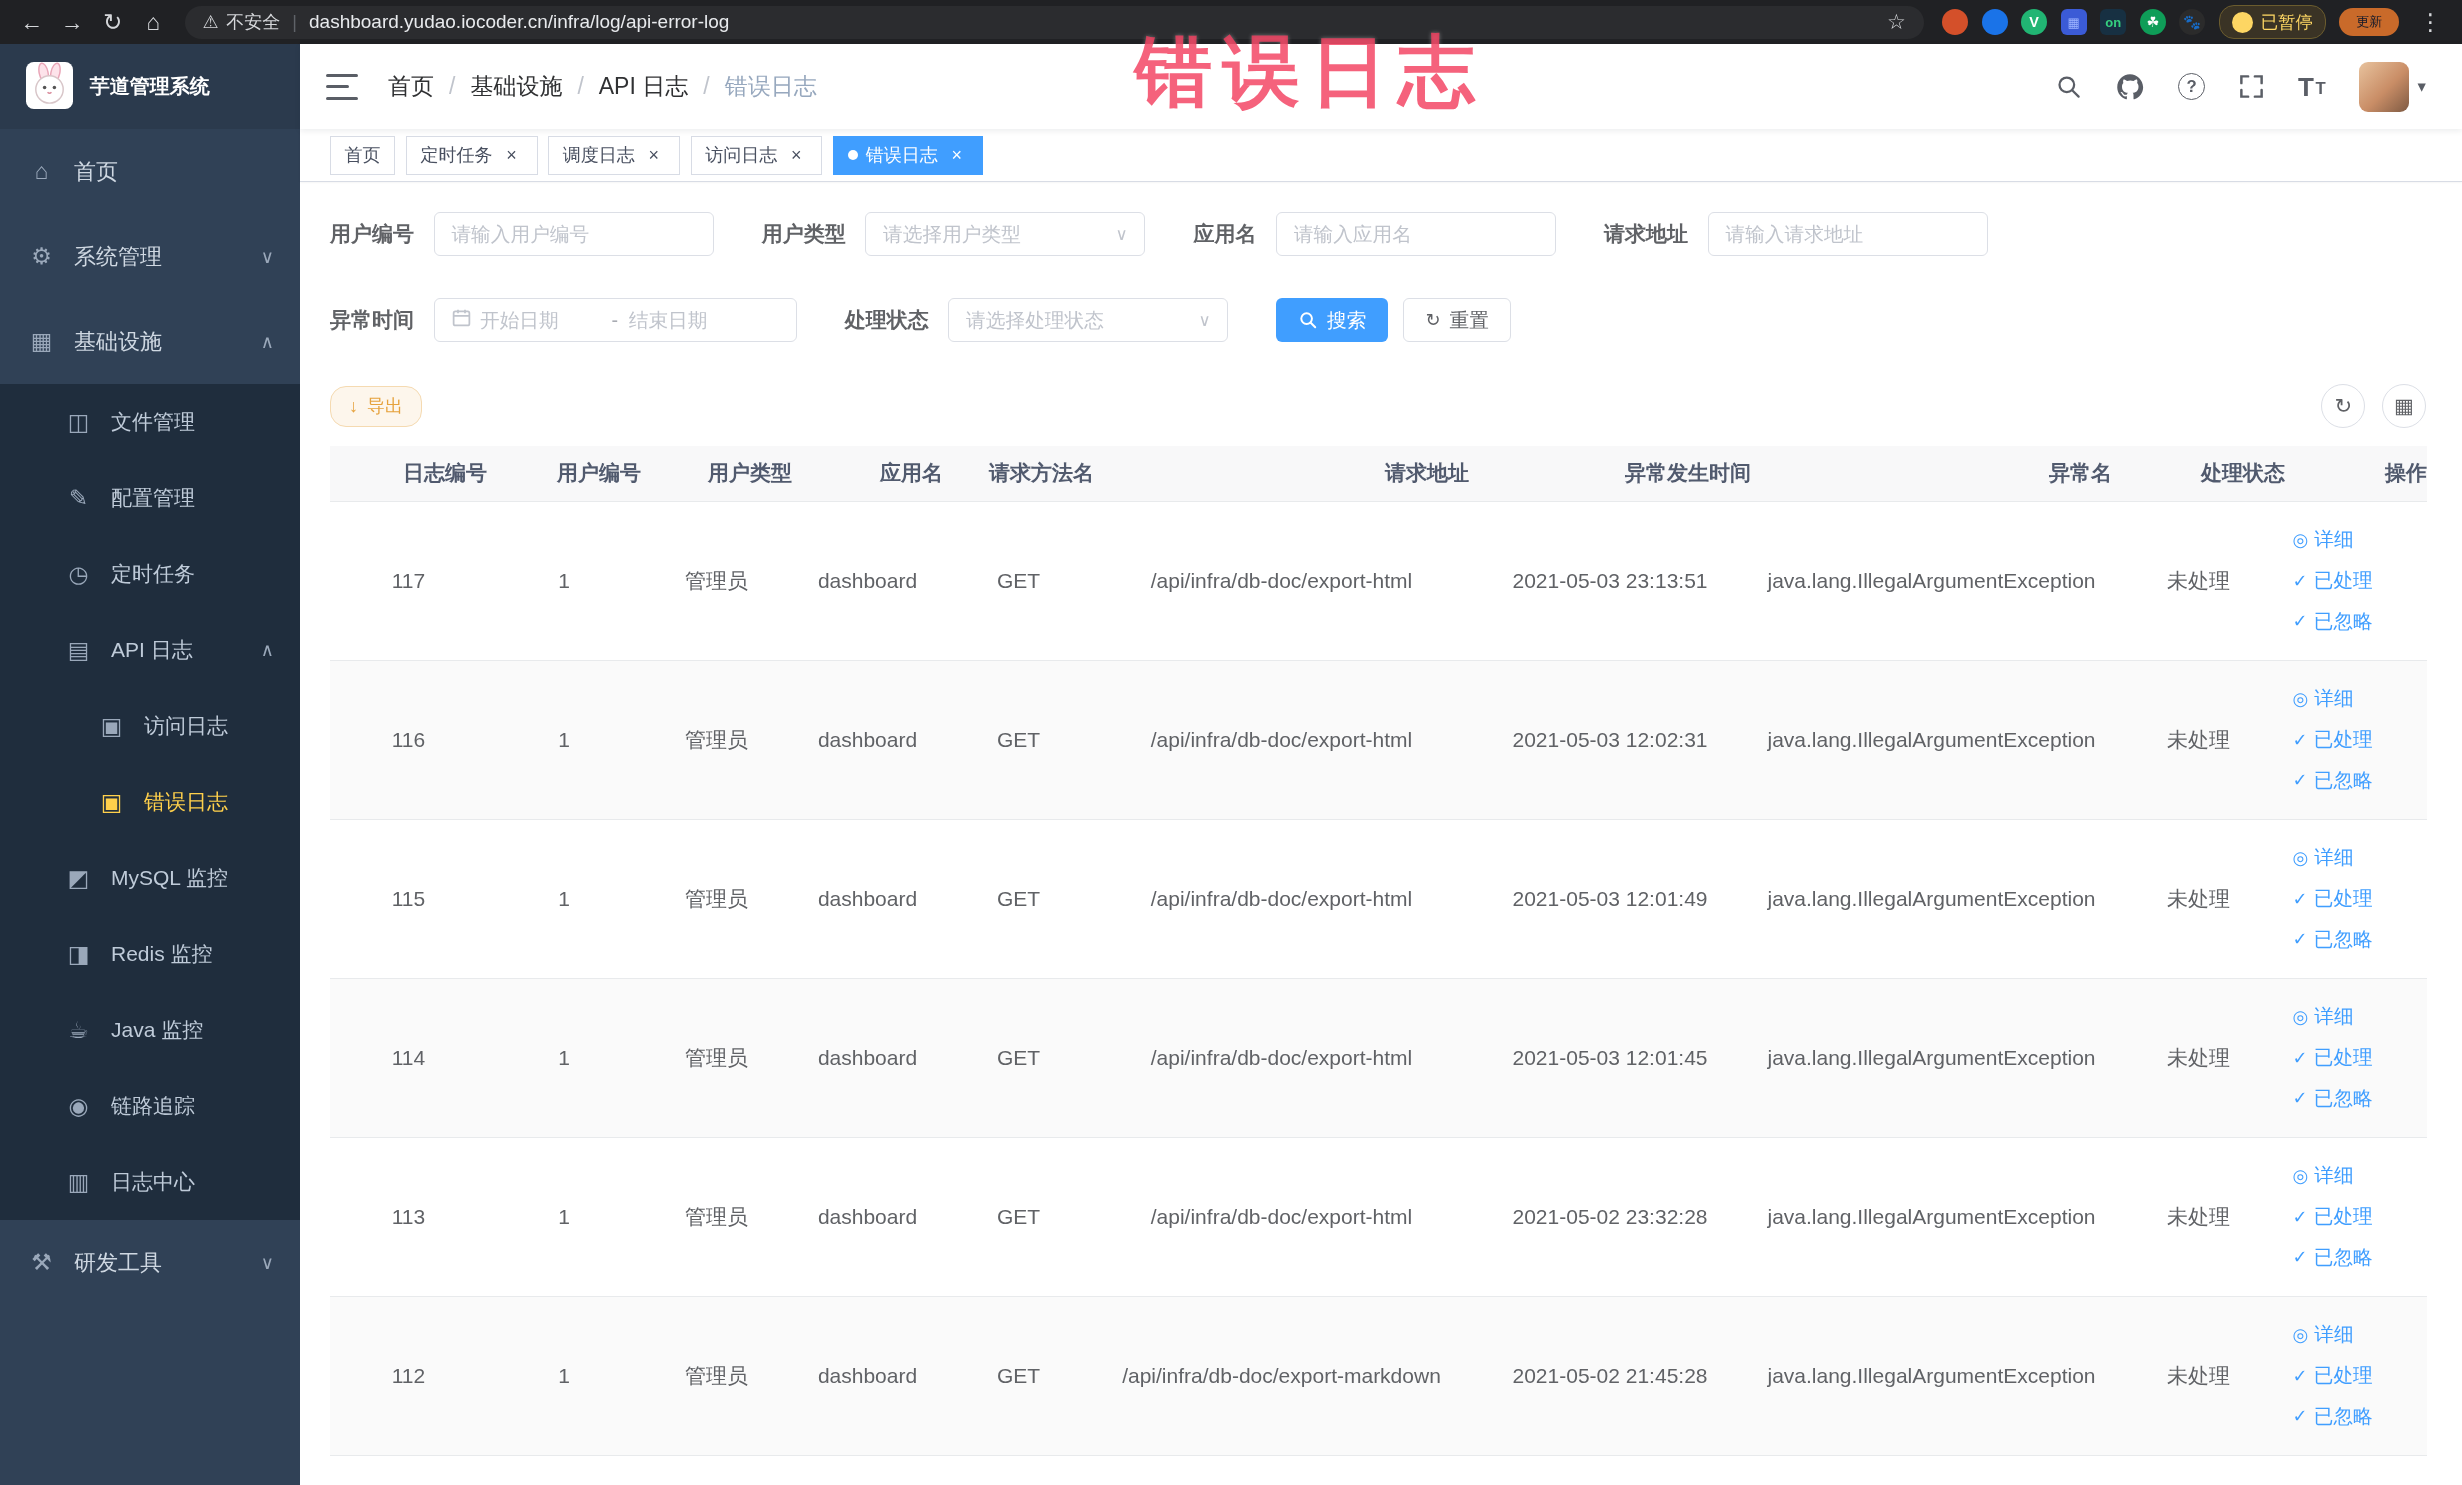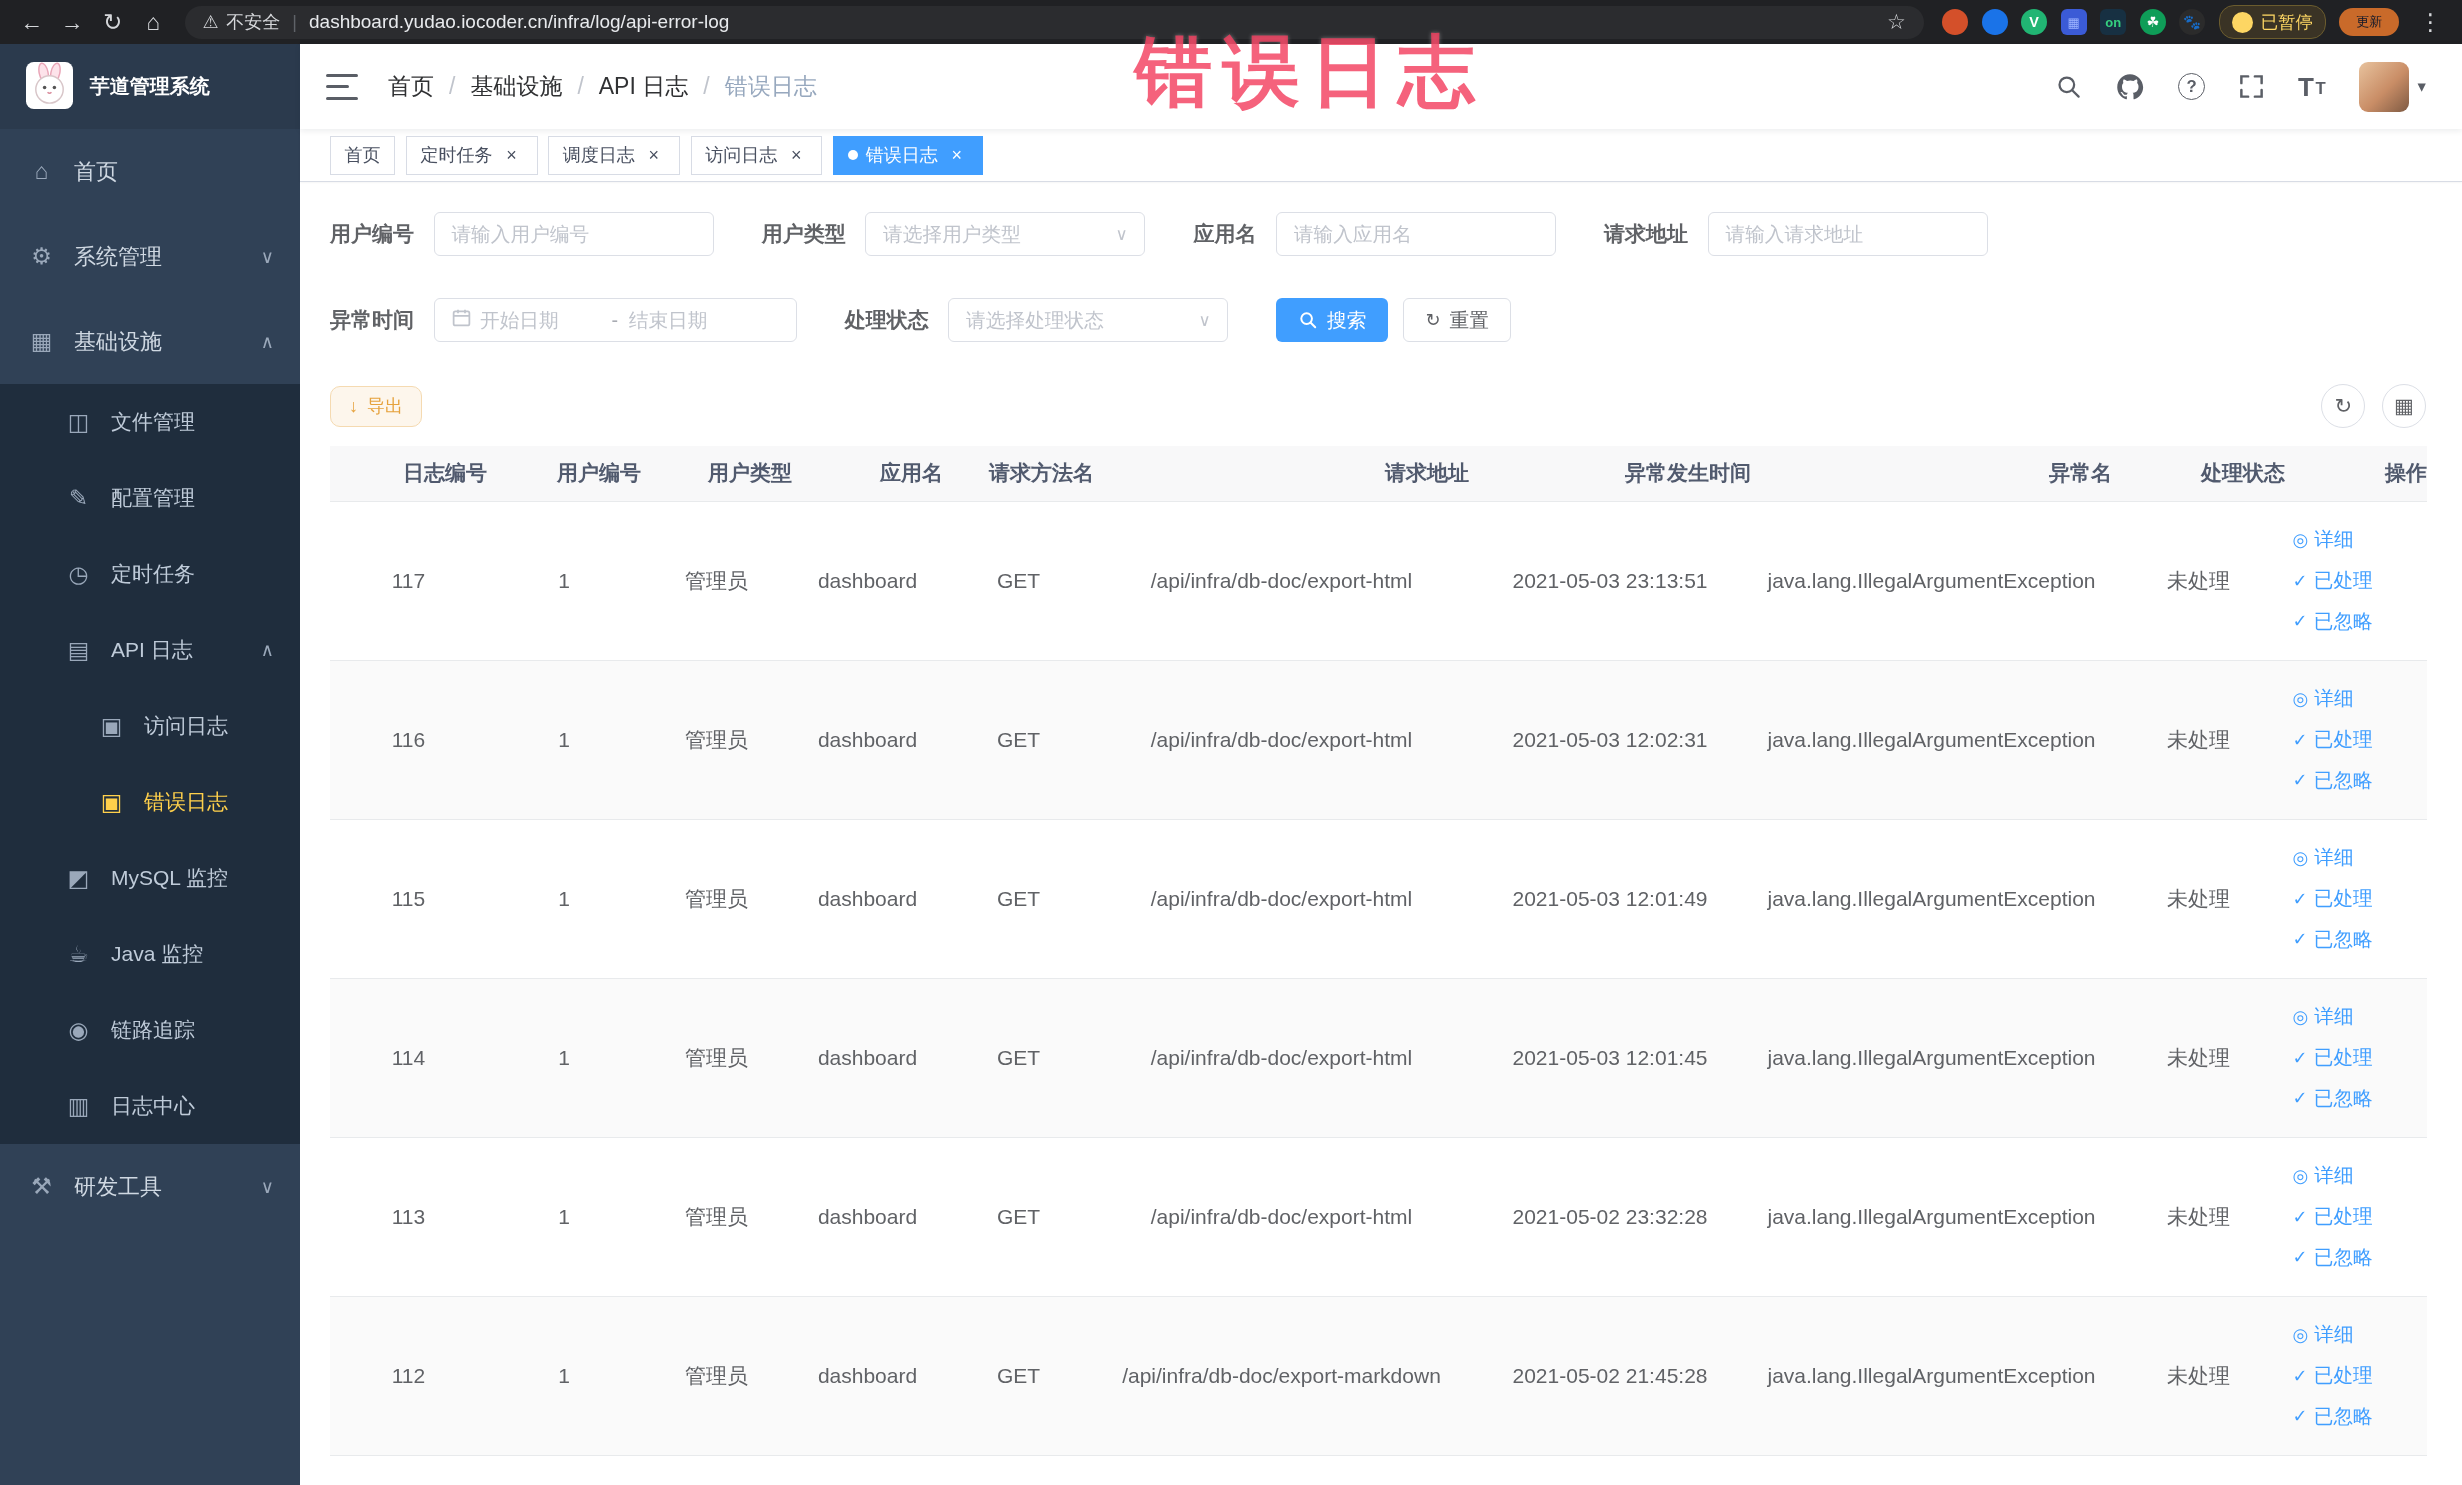--- a/index.html
+++ b/index.html
@@ -92,21 +92,21 @@
   .ph{color:#c0c4cc;white-space:nowrap}
   .selcaret{color:#c0c4cc;font-size:16.7px;margin-left:12px}
   .datebox{width:363px;gap:7.6px}
   .datebox input{width:121px;text-align:left}
   .datesep{color:#a8abb2;padding:0 3px}
 
   .btn{height:44px;border-radius:6px;display:inline-flex;align-items:center;gap:9px;font-size:19.7px;padding:0 21px;cursor:pointer;border:0.8px solid transparent;font-family:inherit}
   .btn-primary{background:#409eff;color:#fff}
   .btn-plain{background:#fff;border-color:#dcdfe6;color:#606266}
   .btn .bic{font-size:18px;display:inline-flex}
-  .btn-warning{height:41px;font-size:18px;padding:0 18px;background:#fdf6ec;border-color:#f5dab1;color:#e6a23c;border-radius:10px}
+  .btn-warning{height:41px;font-size:18px;padding:0 18px;background:#fdf6ec;border-color:#f5dab1;color:#e6a23c;border-radius:16px}
   .mr20{margin-right:15px}
 
   .toolbar{display:flex;align-items:center;margin-bottom:18px}
   .toolbar .spacer{flex:1}
   .circle-btn{width:44px;height:44px;border-radius:50%;border:0.8px solid #dcdfe6;background:#fff;display:flex;align-items:center;justify-content:center;color:#606266;font-size:21px;cursor:pointer;margin-left:16.7px}
 
   
   table{width:100%;border-collapse:collapse;table-layout:fixed}
   thead th{height:55px;background:#f8f8f9;color:#515a6e;font-weight:bold;font-size:21px;border-bottom:0.8px solid #e8eaec;text-align:right;white-space:nowrap}
   tbody td{height:159px;text-align:center;font-size:21px;color:#606266;border-bottom:0.8px solid #e8eaec;word-break:break-all;padding:0 7.6px}
@@ -208,20 +208,24 @@
         <span class="mic g i-m-doc"></span>
         <span>访问日志</span>
       </div>
       <div class="mi lvl3 active">
         <span class="mic g i-m-doc"></span>
         <span>错误日志</span>
       </div>
       <div class="mi">
         <span class="mic g i-m-mysql"></span>
         <span>MySQL 监控</span>
+      </div>
+      <div class="mi">
+        <span class="mic g i-m-redis"></span>
+        <span>Redis 监控</span>
       </div>
       <div class="mi">
         <span class="mic g i-m-java"></span>
         <span>Java 监控</span>
       </div>
       <div class="mi">
         <span class="mic g i-m-trace"></span>
         <span>链路追踪</span>
       </div>
       <div class="mi">

